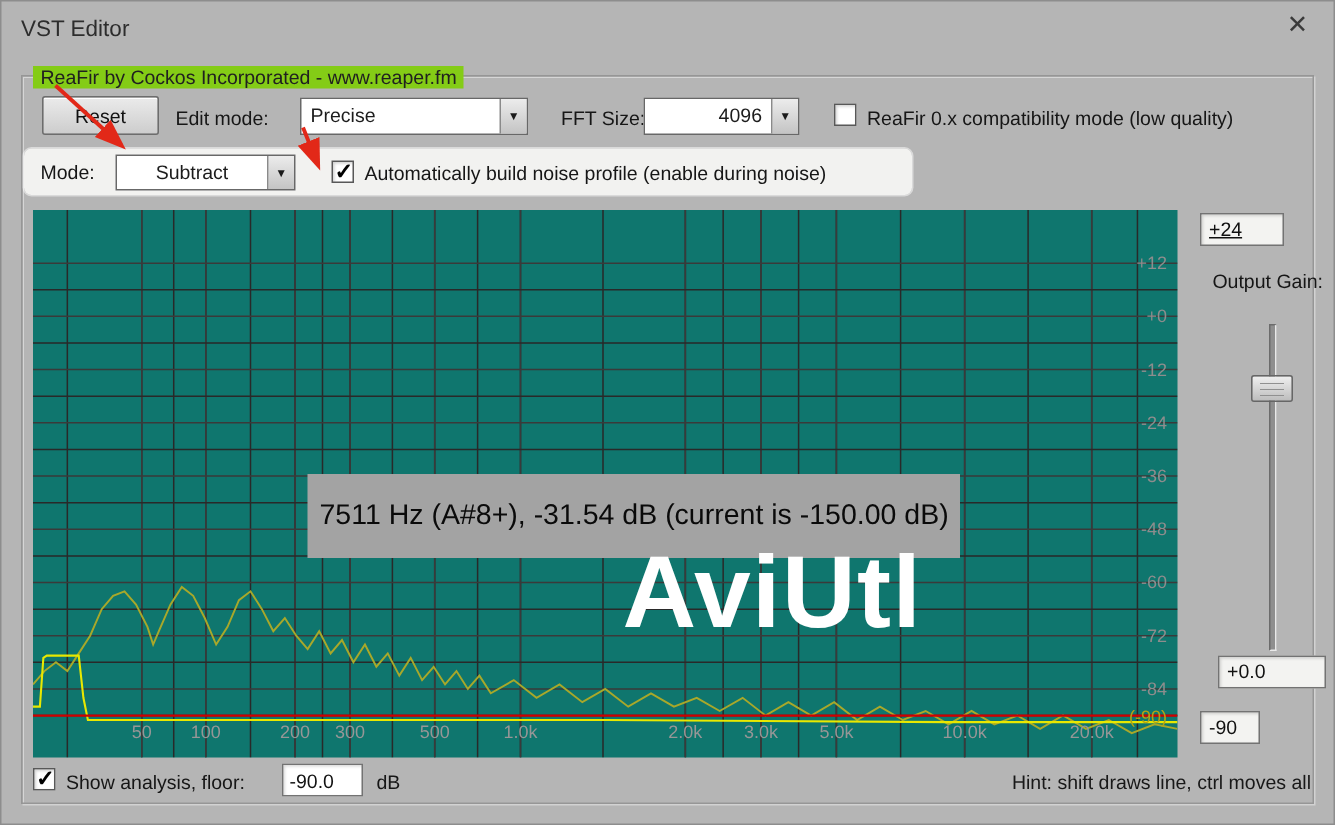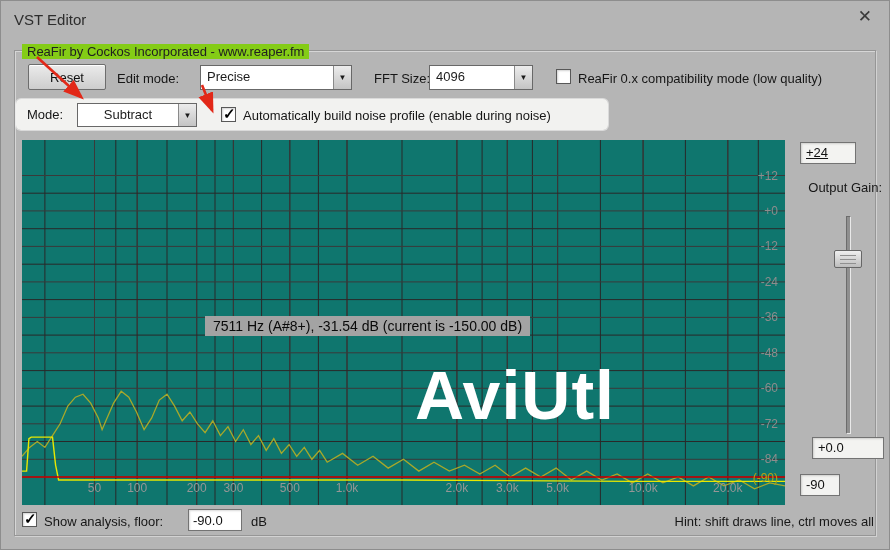--- a/index.html
+++ b/index.html
@@ -31,22 +31,22 @@
   .cb.checked .tick{display:block;}
   .hl{background:rgba(253,253,250,.85);border-radius:5px;box-shadow:0 0 0 1px rgba(255,255,255,.5);}
   .valbox{background:#f3f3f1;border:1px solid #737373;box-shadow:inset 1px 1px 2px rgba(0,0,0,.15);
     padding:2px 5px;font-size:13px;color:#111;}
   .floor-input{width:54px;height:22px;border:1px solid #737373;background:#fff;
     font-family:"Liberation Sans",sans-serif;font-size:13px;padding:0 4px;color:#111;
     box-shadow:inset 1px 1px 2px rgba(0,0,0,.15);}
   .spectrum{left:22px;top:140px;width:763px;height:365px;background:#0f766e;cursor:crosshair;}
   #spec-svg{display:block;}
   #spec-svg text{font-family:"Liberation Sans",sans-serif;}
-  .tooltip{left:183px;top:176px;background:#a3a3a3;color:#0a0a0a;padding:2px 8px;
-    font-size:14px;white-space:nowrap;}
+  .tooltip{left:183px;top:176px;background:#a3a3a3;color:#0a0a0a;padding:17px 8px;
+    font-size:19px;white-space:nowrap;}
   .watermark{left:393px;top:218px;color:#ffffff;font-size:68px;font-weight:bold;
     letter-spacing:1px;line-height:1.1;}
   .gain-label{left:796px;top:180px;width:86px;text-align:right;line-height:16px;color:#161616;}
   .track{left:846px;top:216px;width:5px;height:218px;background:#8f8f8f;
     border-top:1px solid #6c6c6c;border-left:1px solid #6c6c6c;
     border-right:1px solid #e9e9e9;border-bottom:1px solid #e9e9e9;}
   .thumb{left:834px;top:250px;width:28px;height:18px;background:linear-gradient(#efefef,#bdbdbd);
     border:1px solid #666;border-radius:2px;cursor:grab;}
   .thumb::after{content:"";position:absolute;left:5px;right:5px;top:4px;height:9px;
     background:repeating-linear-gradient(#909090 0 1px,transparent 1px 4px);}
@@ -65,21 +65,21 @@
 
 <button class="abs btn" style="left:28px;top:64px;width:78px;height:26px;">Reset</button>
 <span class="abs lbl" style="left:117px;top:71px;">Edit mode:</span>
 <div class="abs select" style="left:200px;top:65px;width:152px;height:25px;">
   <span class="sel-text">Precise</span>
   <span class="sel-btn">
       <span class="sel-arrow">▼</span>
     </span>
 </div>
 <span class="abs lbl" style="left:374px;top:71px;">FFT Size:</span>
-<div class="abs select" style="left:429px;top:65px;width:104px;height:25px;">
+<div class="abs select" style="left:429px;top:65px;width:104px;height:25px;text-align:right;">
   <span class="sel-text">4096</span>
   <span class="sel-btn">
       <span class="sel-arrow">▼</span>
     </span>
 </div>
 <span class="abs cb" style="left:556px;top:69px;"></span>
 <span class="abs lbl" style="left:578px;top:71px;">ReaFir 0.x compatibility mode (low quality)</span>
 
 <div class="abs hl" style="left:16px;top:99px;width:592px;height:31px;"></div>
 <span class="abs lbl" style="left:27px;top:107px;">Mode:</span>

